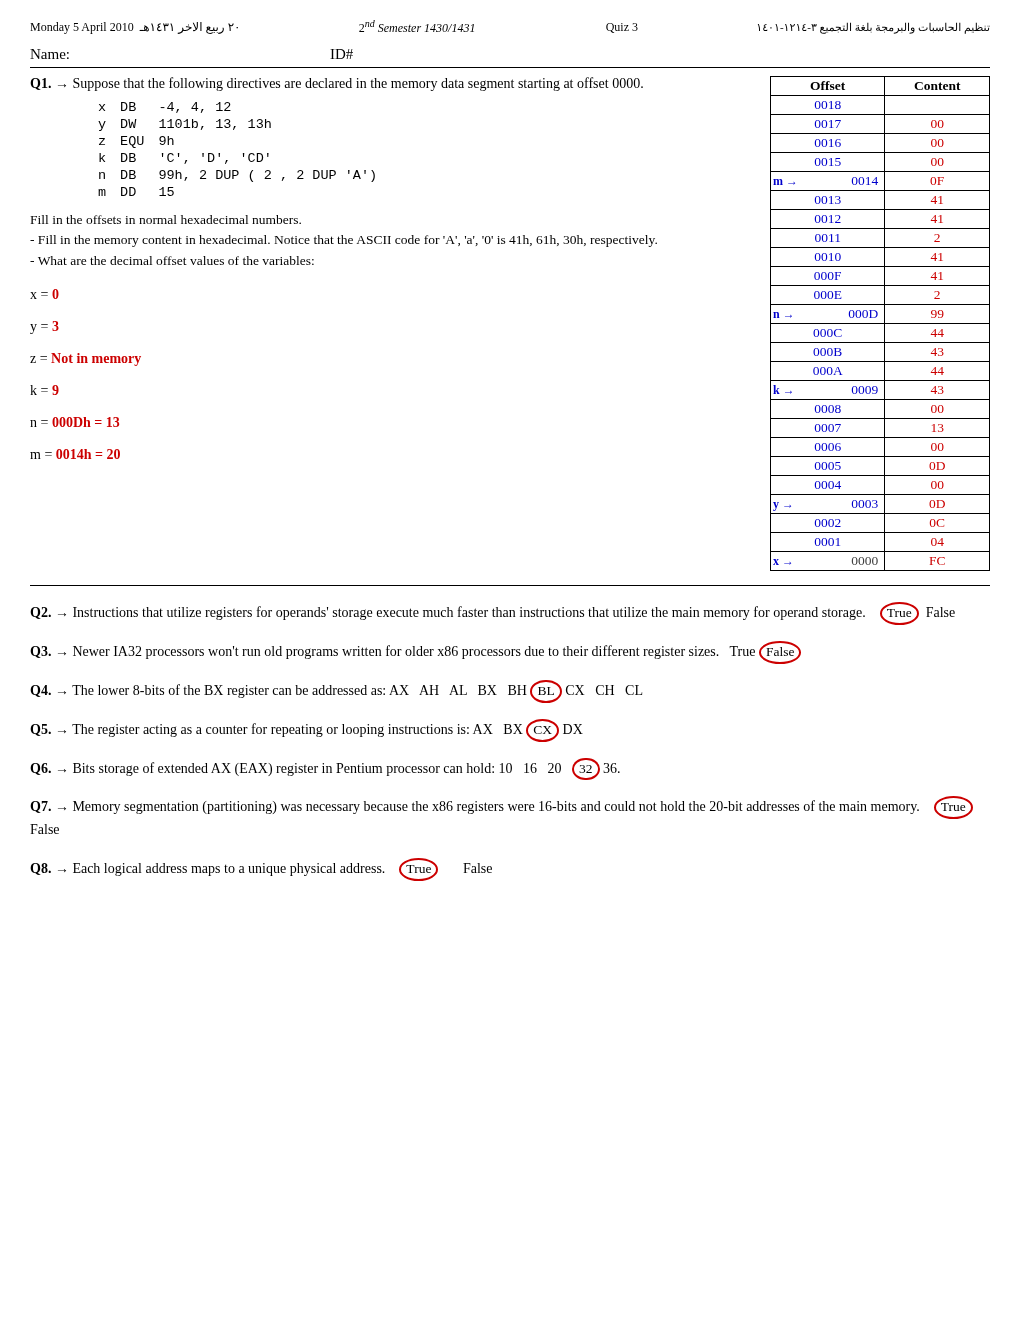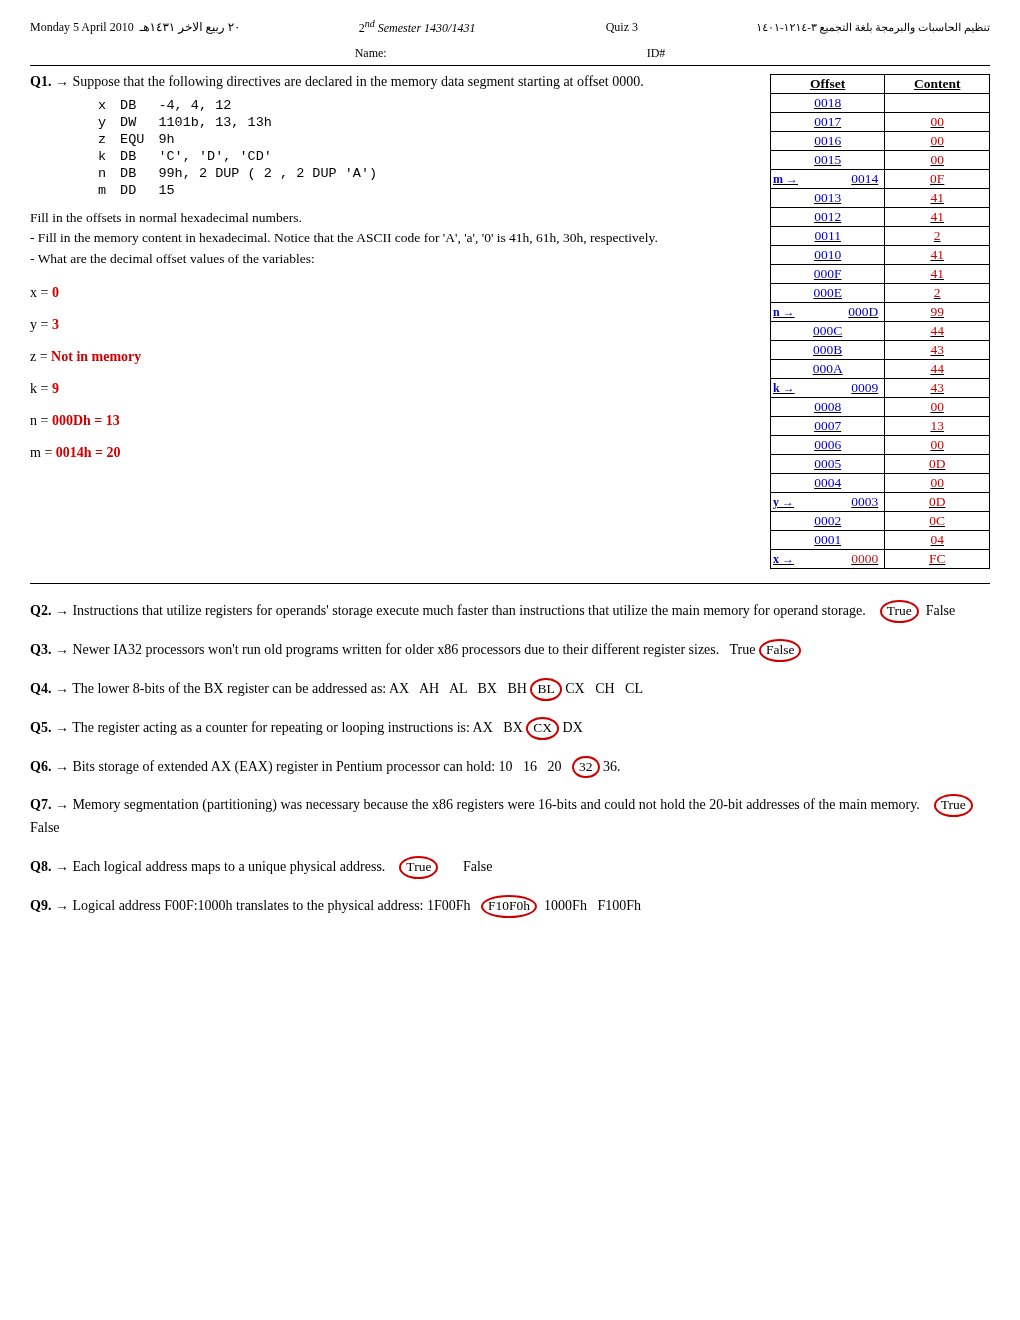--- a/index.html
+++ b/index.html
@@ -20,41 +20,40 @@
       margin-bottom: 10px;
       direction: rtl;
     }
     hr.divider {
       border: none;
       border-top: 1.5px solid #000;
       margin: 4px 0 8px 0;
     }
     .name-id-row {
       display: flex;
-      justify-content: center;
+      justify-content: flex-start;
       gap: 260px;
-      font-size: 12px;
+      font-size: 15px;
       margin-bottom: 2px;
     }
     .main-layout {
       display: flex;
       gap: 10px;
     }
     .left-content {
       flex: 1;
     }
     .right-table-area {
       width: 220px;
       flex-shrink: 0;
     }
     .memory-table {
       border-collapse: collapse;
       width: 100%;
       font-size: 13.5px;
-      text-decoration: underline;
     }
     .memory-table th, .memory-table td {
       border: 1px solid #000;
       text-align: center;
       padding: 1px 6px;
     }
     .memory-table th {
       font-weight: bold;
     }
     .memory-table td.offset-cell {
@@ -321,21 +320,21 @@
             <td class="content-cell">0C</td>
           </tr>
           <tr>
             <td class="offset-cell">0001</td>
             <td class="content-cell">04</td>
           </tr>
           <tr>
             <td class="offset-cell" style="padding-left: 2px;">
               <div style="display: flex; align-items: center; justify-content: space-between;">
                 <span style="color: rgb(0, 0, 204); font-weight: bold; font-size: 12px; padding-right: 4px;">x →</span>
-                <span style="color: #b91c1c; font-weight: normal; text-align: right;">0000</span>
+                <span style="color: #404040; font-weight: normal; text-align: right;">0000</span>
               </div>
             </td>
             <td class="content-cell">FC</td>
           </tr>
         </tbody>
     </table>
   </div>
 
 </div>
 
@@ -381,20 +380,14 @@
     <span> Memory segmentation (partitioning) was necessary because the x86 registers were 16-bits and could not hold the 20-bit addresses of the main memory.</span>
     &nbsp;&nbsp;&nbsp;<span class="circled">True</span>&nbsp;&nbsp;&nbsp;&nbsp; False
   </div>
 
   <div class="question-block">
     <b>Q8. →</b>
     <span> Each logical address maps to a unique physical address.</span>
     &nbsp;&nbsp;&nbsp;<span class="circled">True</span>&nbsp;&nbsp;&nbsp;&nbsp;&nbsp;&nbsp; False
   </div>
 
-  <div class="question-block">
-    <b>Q9. →</b>
-    <span> Logical address F00F:1000h translates to the physical address: 1F00Fh &nbsp;</span>
-    <span class="circled">F10F0h</span>
-    <span> &nbsp;1000Fh &nbsp; F100Fh</span>
-  </div>
 
 </div>
 
 </body></html>

